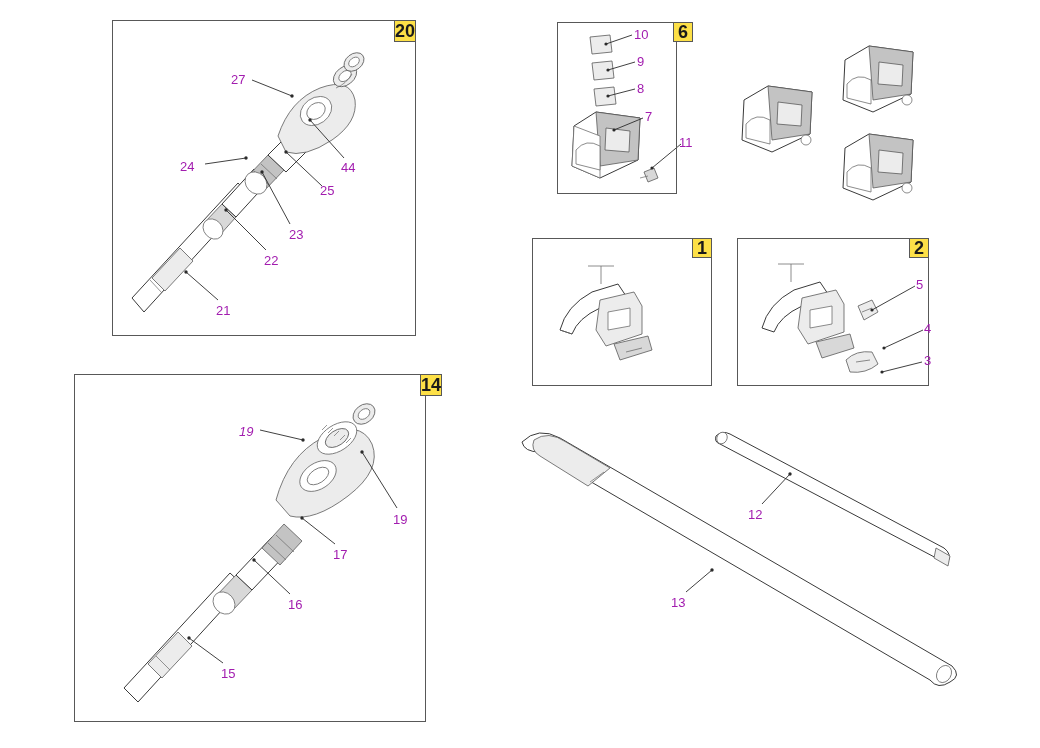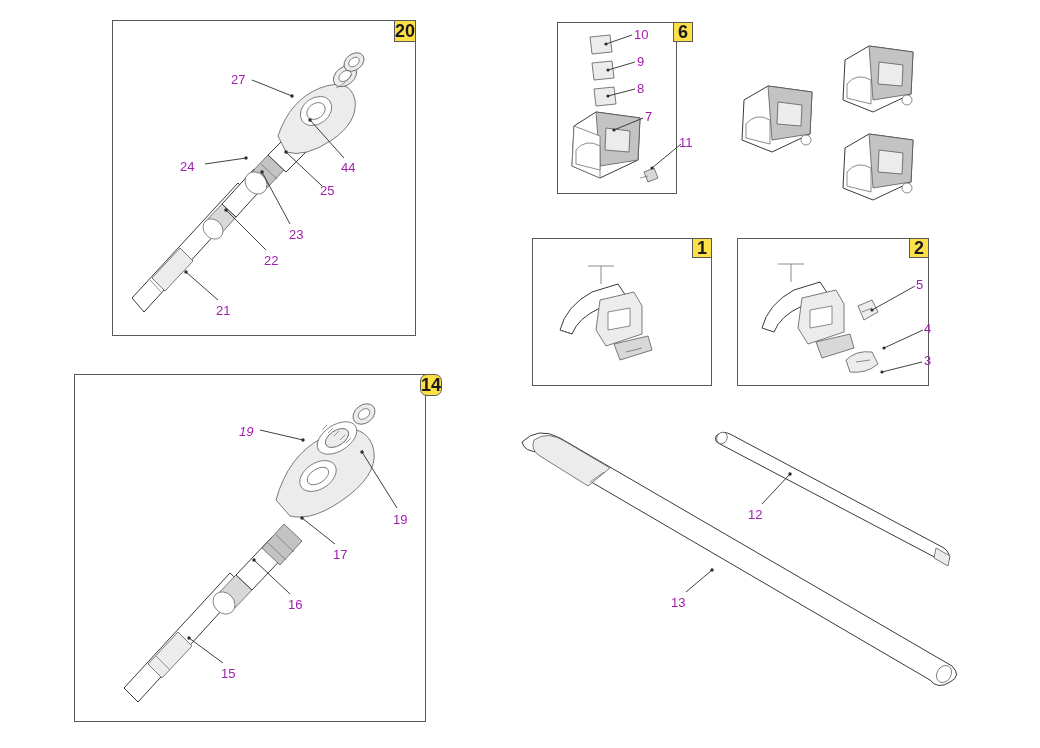--- a/index.html
+++ b/index.html
@@ -242,21 +242,21 @@
       <path class="ln" d="M762 504 L790 474"></path>
       <circle cx="790" cy="474" r="1.7" fill="#2b2b2b"></circle>
     </g>
 
   </svg>
 
   <div class="panel" style="left:112px;top:20px;width:304px;height:316px;"></div>
   <div class="panel-tag" style="left:394px;top:20px;width:22px;height:22px;">20</div>
 
   <div class="panel" style="left:74px;top:374px;width:352px;height:348px;"></div>
-  <div class="panel-tag" style="left:420px;top:374px;width:22px;height:22px;border-radius:7px;">14</div>
+  <div class="panel-tag" style="left:420px;top:374px;width:22px;height:22px;">14</div>
 
   <div class="panel" style="left:557px;top:22px;width:120px;height:172px;"></div>
   <div class="panel-tag" style="left:673px;top:22px;width:20px;height:20px;">6</div>
 
   <div class="panel" style="left:532px;top:238px;width:180px;height:148px;"></div>
   <div class="panel-tag" style="left:692px;top:238px;width:20px;height:20px;">1</div>
 
   <div class="panel" style="left:737px;top:238px;width:192px;height:148px;"></div>
   <div class="panel-tag" style="left:909px;top:238px;width:20px;height:20px;">2</div>
 

